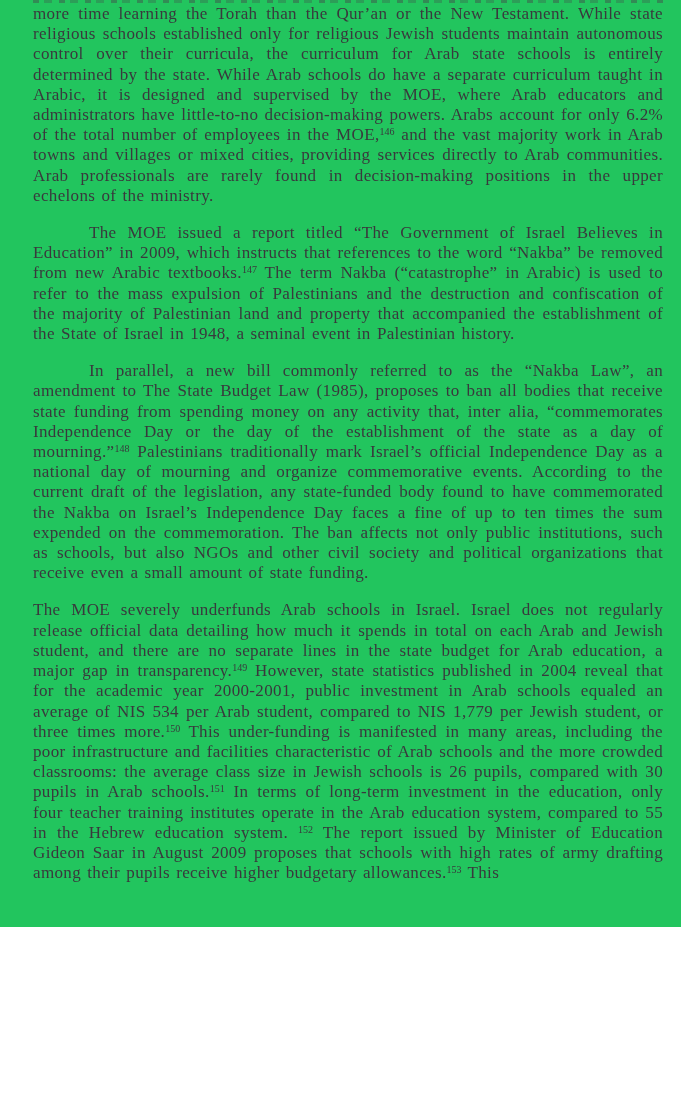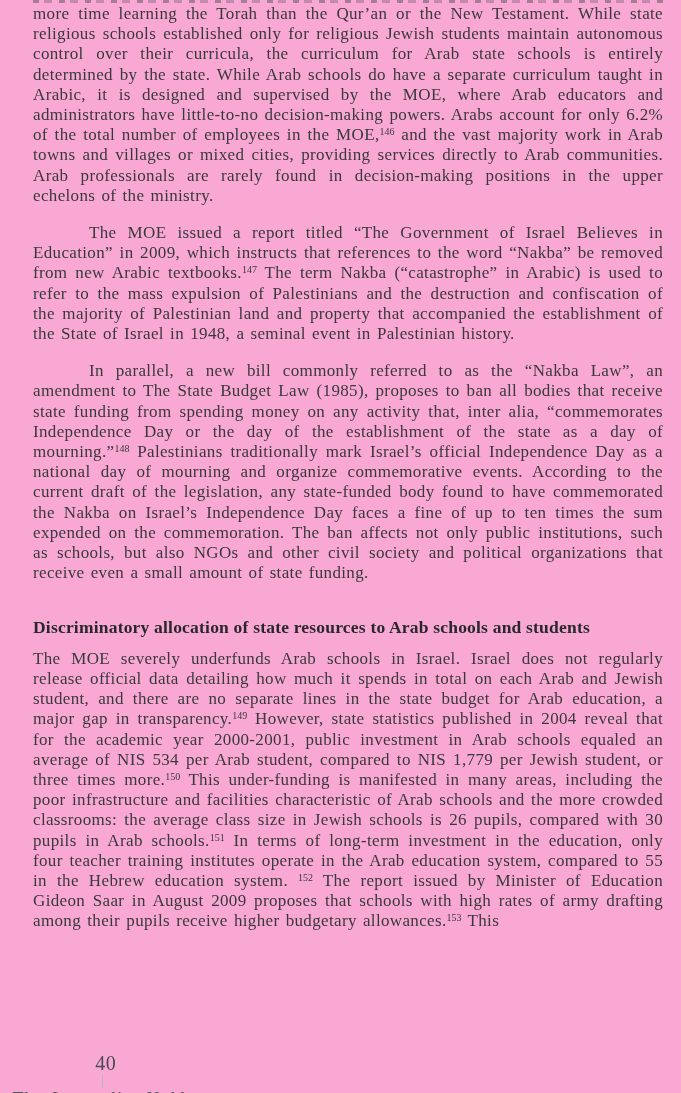--- a/index.html
+++ b/index.html
@@ -3,22 +3,22 @@
 <meta charset="utf-8">
 <style>
   html, body {
     margin: 0;
     padding: 0;
     background: #ffffff;
   }
   .page {
     position: relative;
     width: 681px;
-    height: 1093px;
-    background: #f9a8d4;
+    height: 927px;
+    background: #22c55e;
     font-family: "Liberation Serif", "DejaVu Serif", serif;
     color: #39393d;
     overflow: hidden;
   }
   .content {
     padding: 0 18px 0 33px;
   }
   .clipped-line {
     height: 3px;
     margin-bottom: 1px;
@@ -91,21 +91,20 @@
 <div class="page">
   <div class="content">
     <div class="clipped-line"></div>
 
     <p class="body-par"><span class="seg-normal">more time learning the Torah than the Qur’an or the New Testament. While state religious schools established only for religious Jewish students maintain autonomous control over their curricula, the curriculum for Arab state schools is entirely determined by the state. While Arab schools do have a separate curriculum taught in Arabic, it is designed and supervised by the MOE, where Arab educators and administrators have little-to-no decision-making powers. Arabs account for only 6.2% of the total number of employees in the MOE,</span><span class="seg-sup">146</span><span class="seg-normal"> and the vast majority work in Arab towns and villages or mixed cities, providing services directly to Arab communities. Arab professionals are rarely found in decision-making positions in the upper echelons of the ministry.</span></p>
 
     <p class="body-par indent"><span class="seg-normal">The MOE issued a report titled “The Government of Israel Believes in Education” in 2009, which instructs that references to the word “</span><span class="seg-italic">Nakba</span><span class="seg-normal">” be removed from new Arabic textbooks.</span><span class="seg-sup">147</span><span class="seg-normal"> The term Nakba (“catastrophe” in Arabic) is used to refer to the mass expulsion of Palestinians and the destruction and confiscation of the majority of Palestinian land and property that accompanied the establishment of the State of Israel in 1948, a seminal event in Palestinian history.</span></p>
 
     <p class="body-par indent"><span class="seg-normal">In parallel, a new bill commonly referred to as the “Nakba Law”, an amendment to </span><span class="seg-italic">The State Budget Law (1985)</span><span class="seg-normal">, proposes to ban all bodies that receive state funding from spending money on any activity that, inter alia, “commemorates Independence Day or the day of the establishment of the state as a day of mourning.”</span><span class="seg-sup">148</span><span class="seg-normal"> Palestinians traditionally mark Israel’s official Independence Day as a national day of mourning and organize commemorative events. According to the current draft of the legislation, any state-funded body found to have commemorated the Nakba on Israel’s Independence Day faces a fine of up to ten times the sum expended on the commemoration. The ban affects not only public institutions, such as schools, but also NGOs and other civil society and political organizations that receive even a small amount of state funding.</span></p>
 
-    <h2 class="section-heading">Discriminatory allocation of state resources to Arab schools and students</h2>
 
     <p class="body-par"><span class="seg-normal">The MOE severely underfunds Arab schools in Israel. Israel does not regularly release official data detailing how much it spends in total on each Arab and Jewish student, and there are no separate lines in the state budget for Arab education, a major gap in transparency.</span><span class="seg-sup">149</span><span class="seg-normal"> However, state statistics published in 2004 reveal that for the academic year 2000-2001, public investment in Arab schools equaled an average of NIS 534 per Arab student, compared to NIS 1,779 per Jewish student, or three times more.</span><span class="seg-sup">150</span><span class="seg-normal"> This under-funding is manifested in many areas, including the poor infrastructure and facilities characteristic of Arab schools and the more crowded classrooms: the average class size in Jewish schools is 26 pupils, compared with 30 pupils in Arab schools.</span><span class="seg-sup">151</span><span class="seg-normal"> In terms of long-term investment in the education, only four teacher training institutes operate in the Arab education system, compared to 55 in the Hebrew education system. </span><span class="seg-sup">152</span><span class="seg-normal"> The report issued by Minister of Education Gideon Saar in August 2009 proposes that schools with high rates of army drafting among their pupils receive higher budgetary allowances.</span><span class="seg-sup">153</span><span class="seg-normal"> This</span></p>
   </div>
 
   <div class="footer">
     <span class="page-num">40</span>
     <span class="divider"></span>
     <span class="report-title">The Inequality Nakba</span>
   </div>
 </div>

